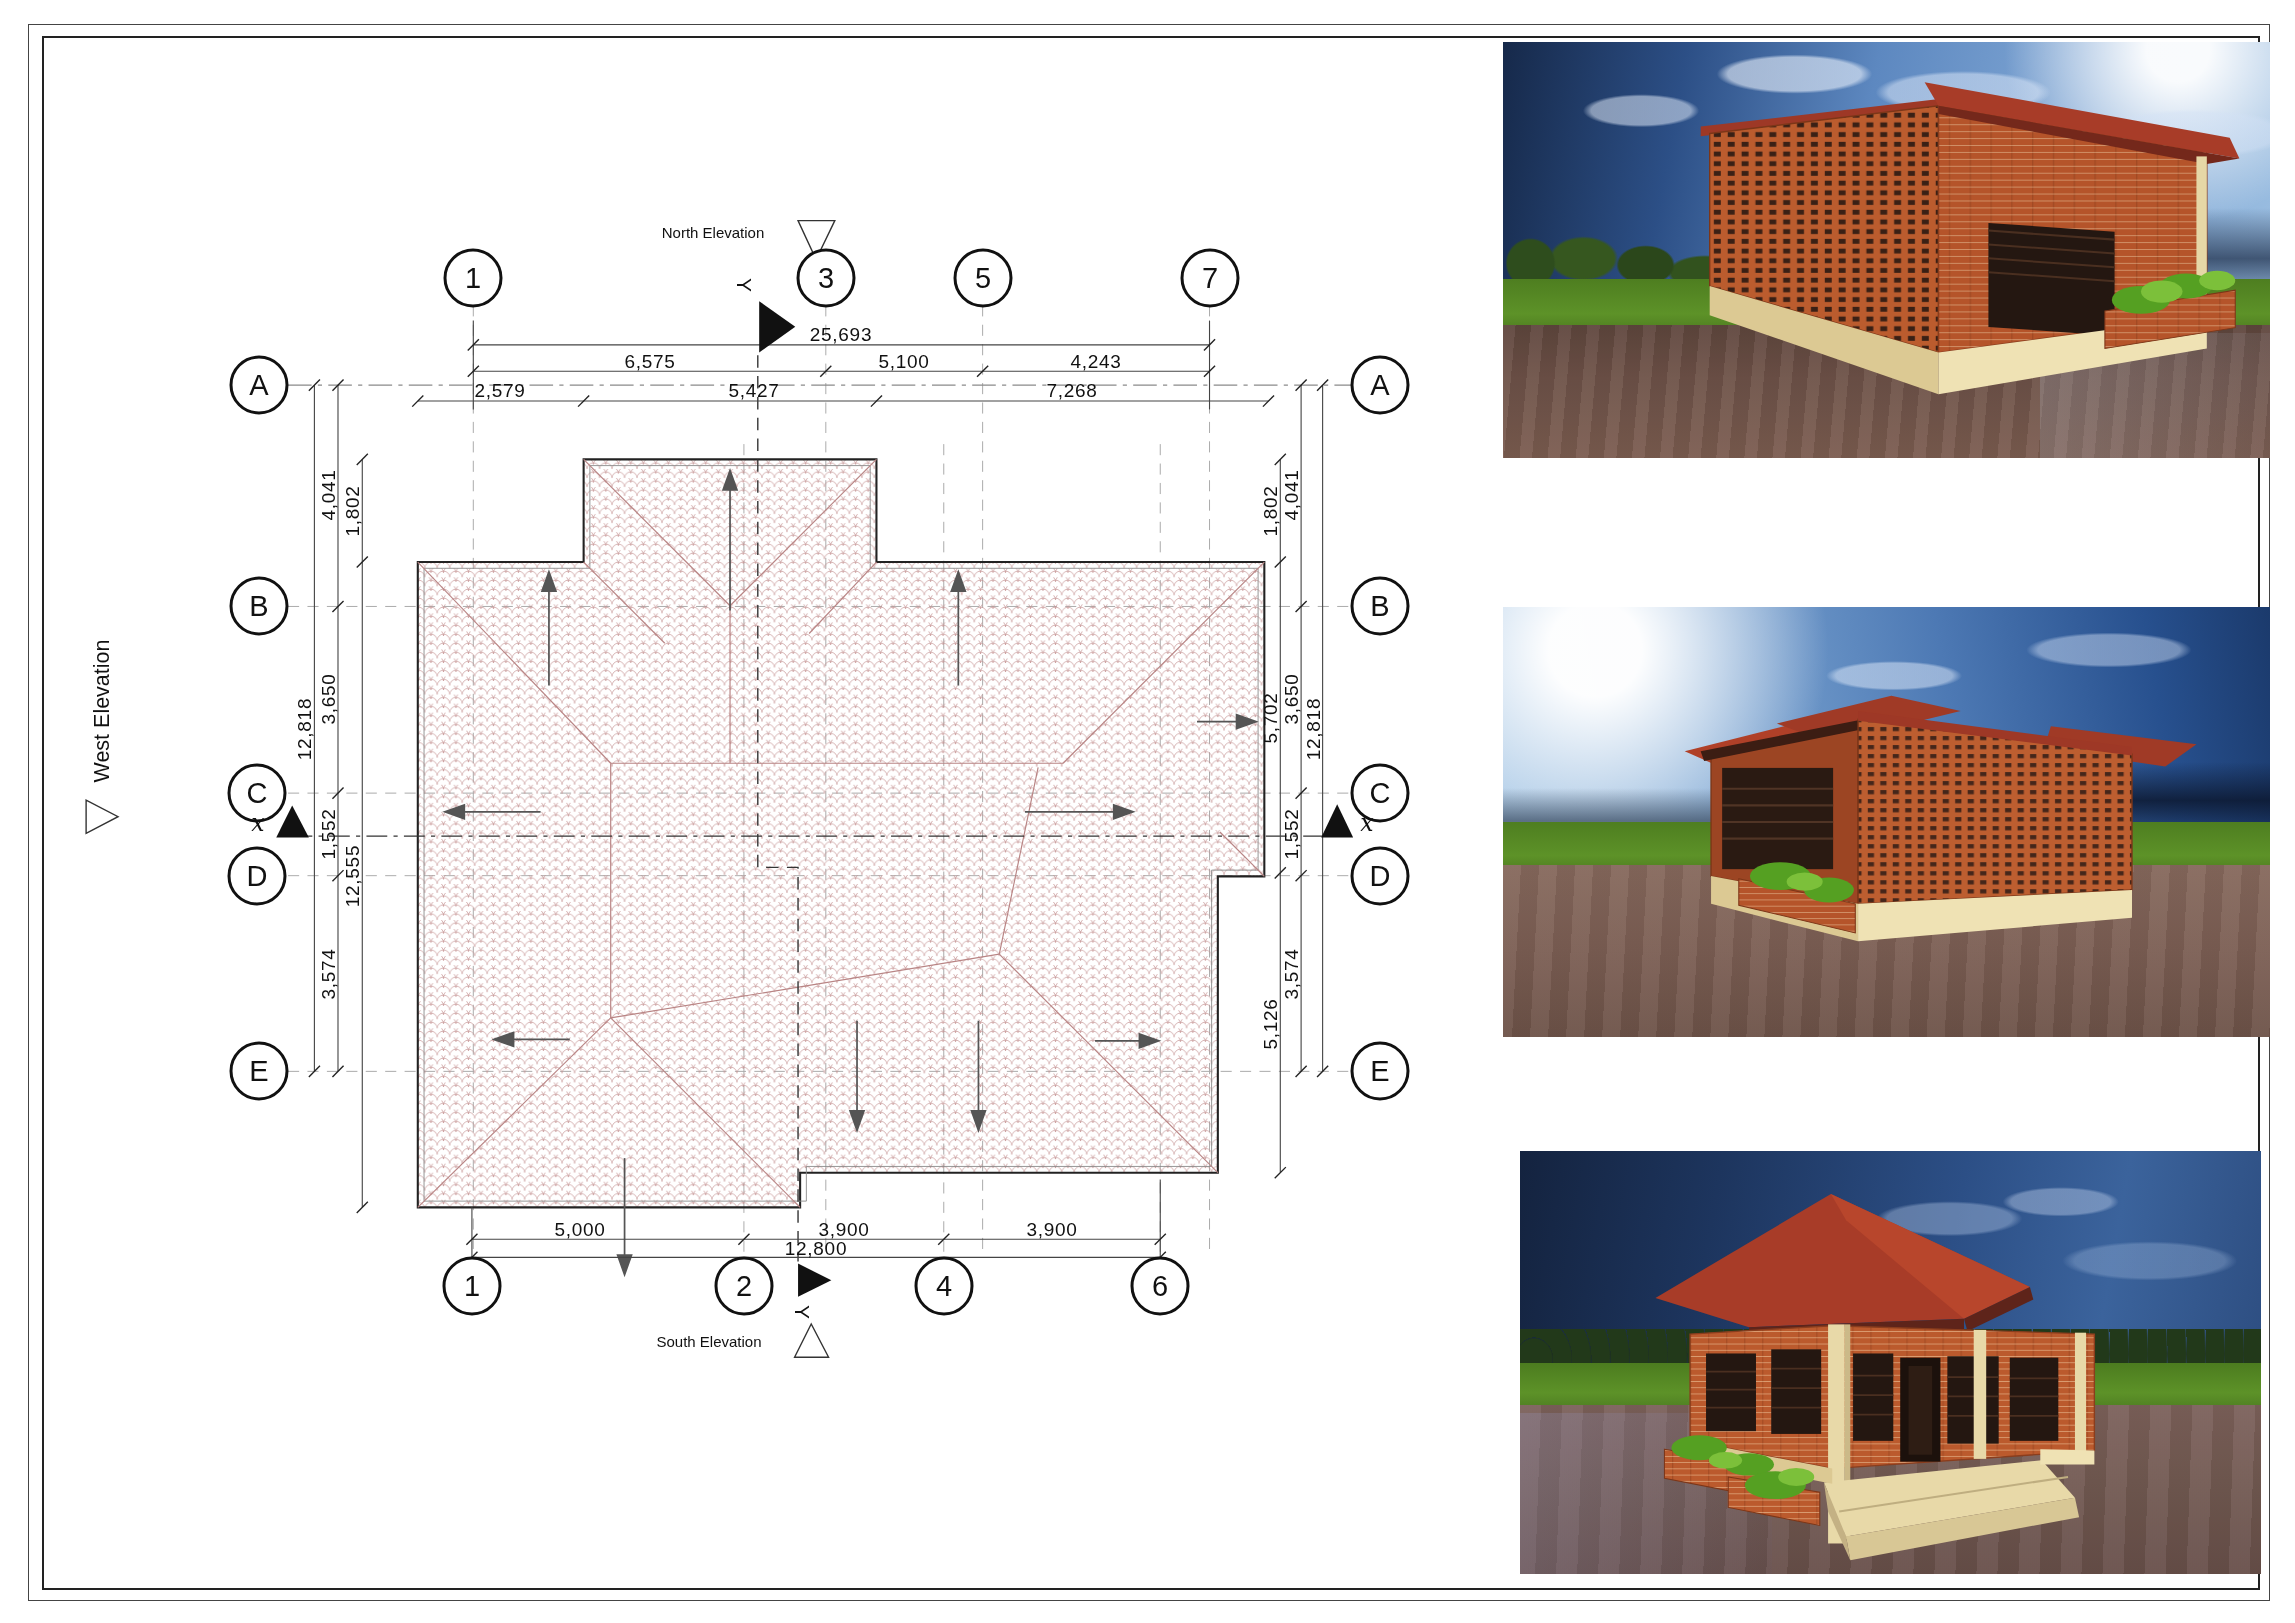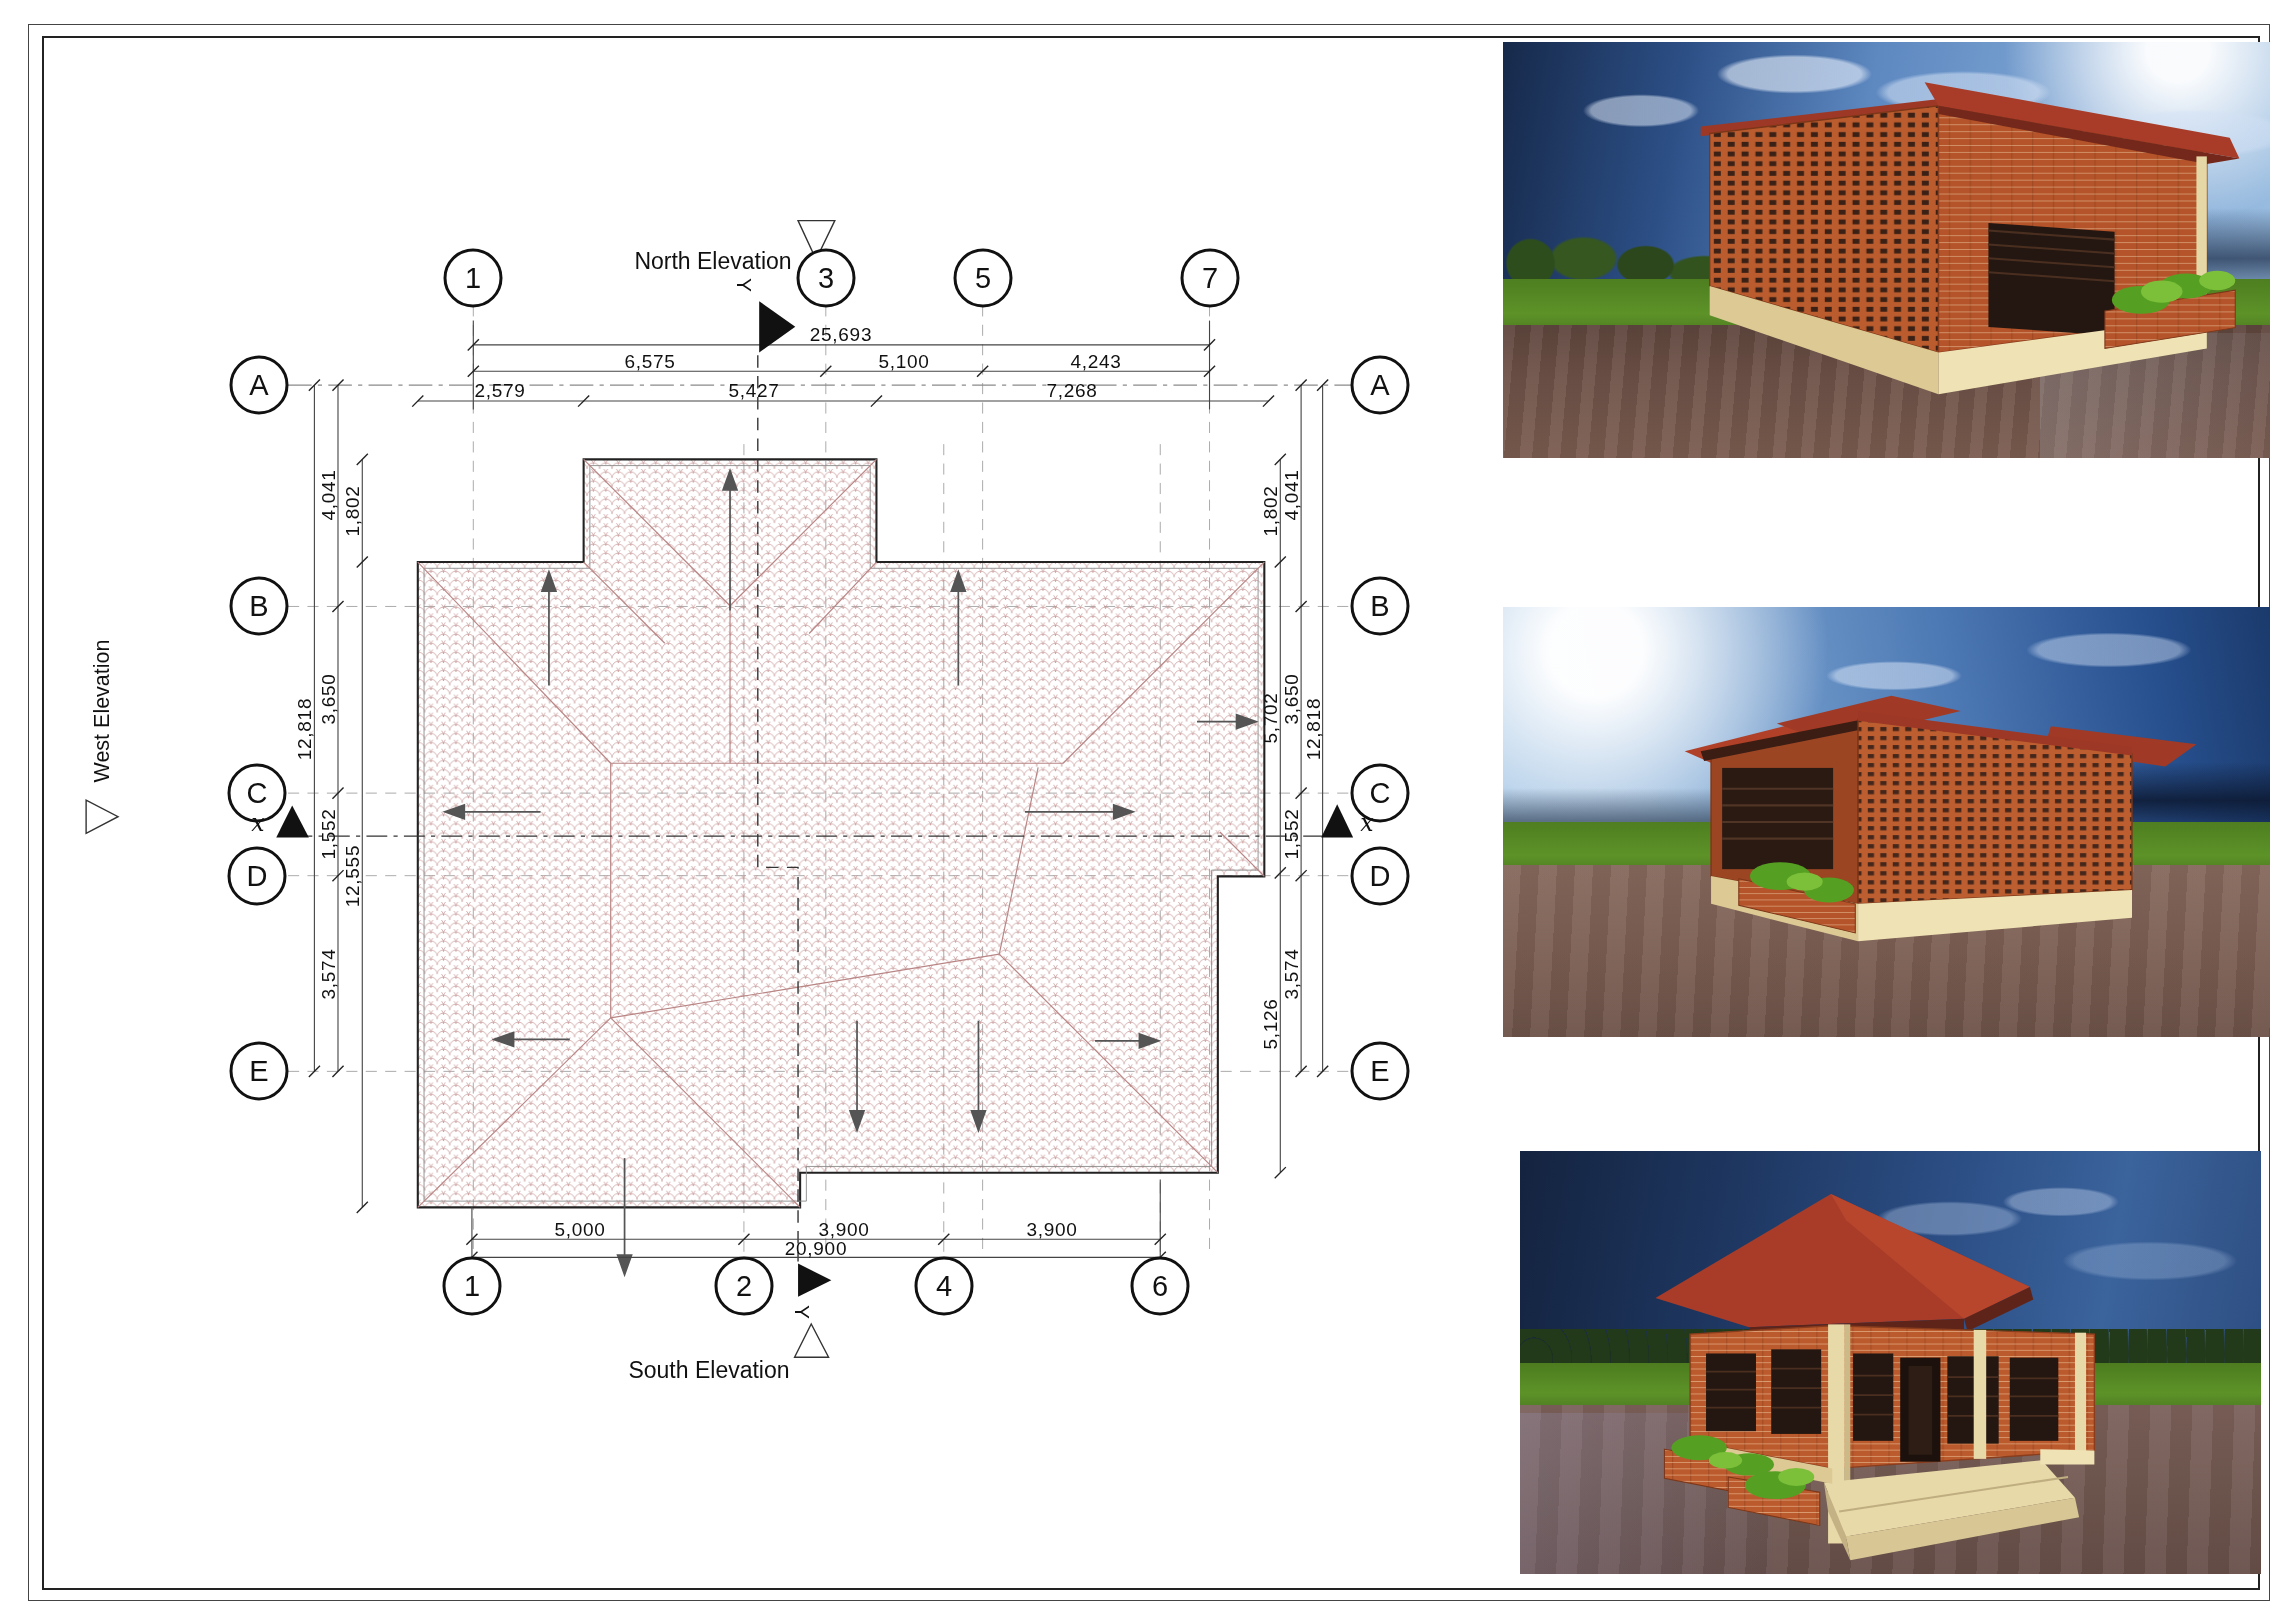--- a/index.html
+++ b/index.html
@@ -6,21 +6,21 @@
   #sheet{position:relative;width:2295px;height:1623px;background:#fff;overflow:hidden;
          font-family:"Liberation Sans",sans-serif;color:#1a1a1a;}
   .frame{position:absolute;border:1.4px solid #444;}
   .frame.inner{border:2.1px solid #222;}
   .abs{position:absolute;transform:translate(-50%,-50%);white-space:nowrap;}
   .bub{position:absolute;width:53px;height:53px;border:3.5px solid #111;border-radius:50%;
        background:#fff;display:flex;align-items:center;justify-content:center;
        font-size:29px;color:#111;transform:translate(-50%,-50%);}
   .dim{font-size:19px;color:#111;letter-spacing:0.7px;}
   .dimv{font-size:19px;color:#111;letter-spacing:0.7px;transform:translate(-50%,-50%) rotate(-90deg);}
-  .elab{font-size:23px;color:#111;margin-top:29px;}
+  .elab{font-size:15px;color:#111;}
   .elabv{font-size:21.5px;color:#111;transform:translate(-50%,-50%) rotate(-90deg);}
   .seclab{font-family:"DejaVu Serif",serif;font-style:italic;font-size:23.6px;color:#111;}
   .ylab{font-size:21px;color:#111;transform:translate(-50%,-50%) rotate(90deg);}
   .render{position:absolute;overflow:hidden;background:#87a8cc;}
   .layer{position:absolute;}
   svg{display:block;}
 </style>
 </head>
 <body>
 
@@ -243,21 +243,21 @@
   <div class="abs dim" style="left:650px;top:362px;text-align:right;">6,575</div>
   <div class="abs dim" style="left:904px;top:362px;">5,100</div>
   <div class="abs dim" style="left:1096px;top:362px;">4,243</div>
   <div class="abs dim" style="left:500px;top:391px;">2,579</div>
   <div class="abs dim" style="left:730px;top:391px;margin-left:24px;">5,427</div>
   <div class="abs dim" style="left:1072px;top:391px;">7,268</div>
 
   <div class="abs dim" style="left:580px;top:1230px;">5,000</div>
   <div class="abs dim" style="left:844px;top:1230px;">3,900</div>
   <div class="abs dim" style="left:1052px;top:1230px;">3,900</div>
-  <div class="abs dim" style="left:816px;top:1249px;">20,900</div>
+  <div class="abs dim" style="left:816px;top:1249px;">12,800</div>
 
   <div class="dimv abs" style="left:305px;top:729px;">12,818</div>
   <div class="dimv abs" style="left:329px;top:495px;">4,041</div>
   <div class="dimv abs" style="left:329px;top:699px;">3,650</div>
   <div class="dimv abs" style="left:329px;top:834px;">1,552</div>
   <div class="dimv abs" style="left:329px;top:974px;">3,574</div>
   <div class="dimv abs" style="left:353px;top:511px;">1,802</div>
   <div class="dimv abs" style="left:353px;top:876px;">12,555</div>
 
   <div class="dimv abs" style="left:1271px;top:511px;">1,802</div>

